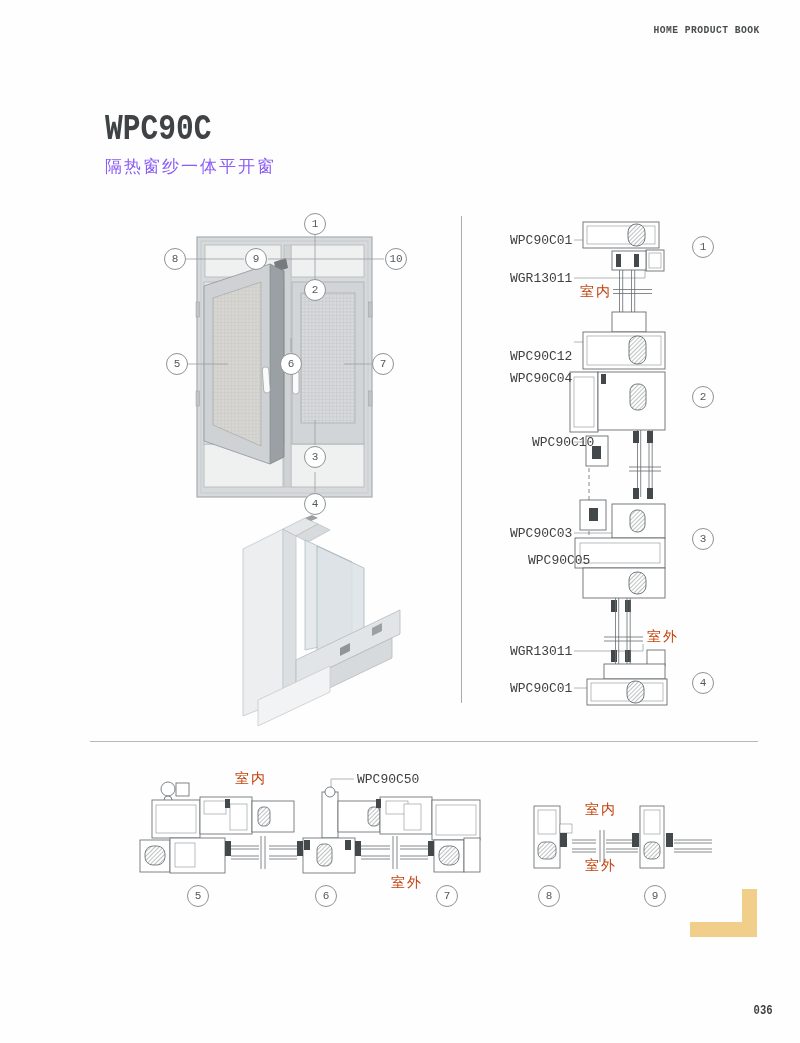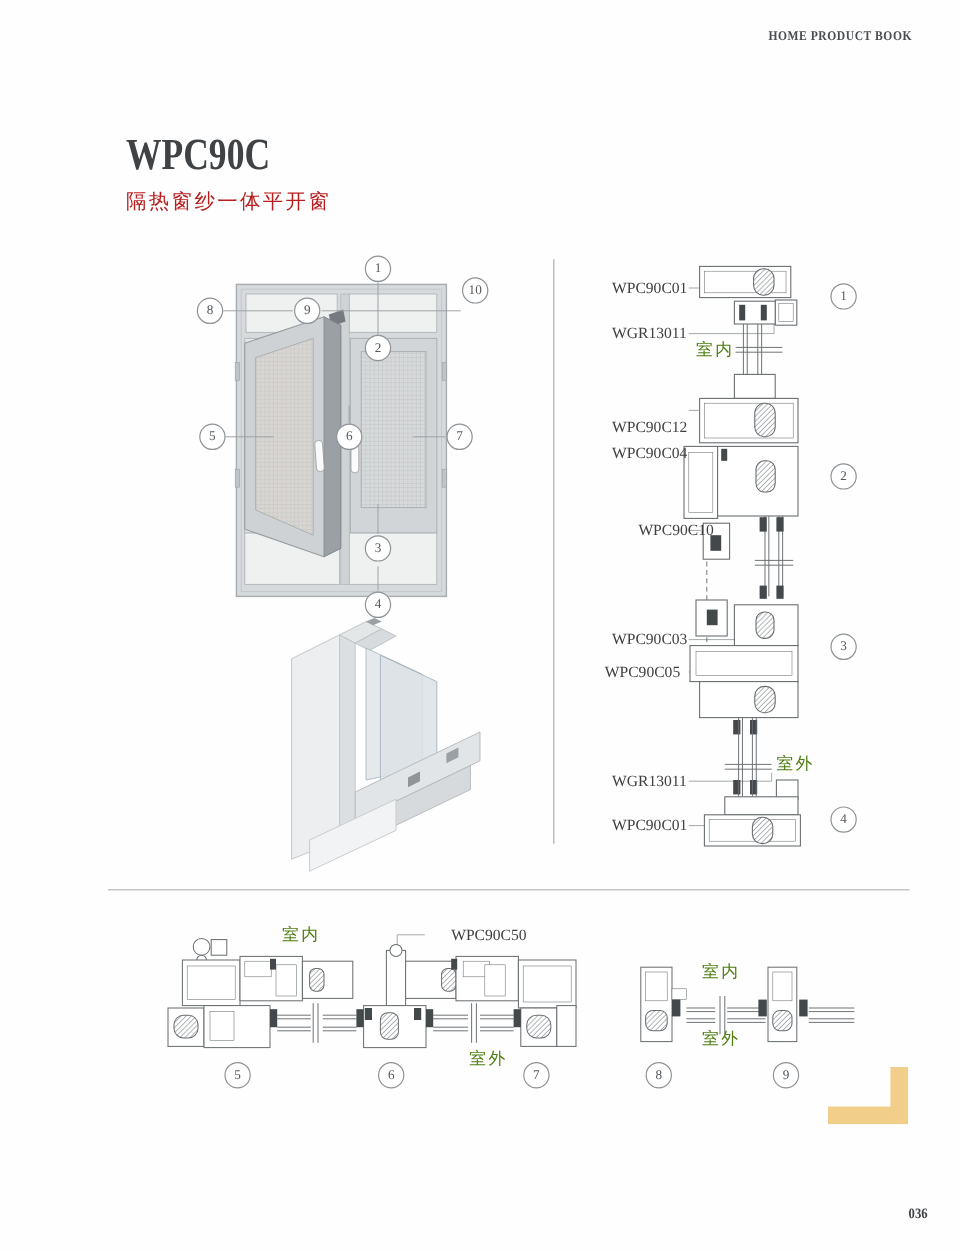--- a/index.html
+++ b/index.html
@@ -1,31 +1,31 @@
 <!DOCTYPE html>
 <html><head>
 <meta charset="utf-8">
 <style>
   html,body{margin:0;padding:0;background:#fff;}
   .page{position:relative;width:800px;height:1043px;background:#fefefe;overflow:hidden;
-        font-family:Liberation Serif, serif;color:#3f4244;}
+        font-family:Liberation Mono, monospace;color:#3f4244;}
   .header-text{position:absolute;right:40px;top:24px;font-size:11px;font-weight:bold;
         color:#4a4d4f;letter-spacing:.5px;transform:scaleX(.88);transform-origin:right center;white-space:nowrap;}
   .title{position:absolute;left:105px;top:108px;}
   .title h1{margin:0;font-size:37px;font-weight:bold;color:#404345;letter-spacing:0;
         transform:scaleX(.8);transform-origin:left center;white-space:nowrap;}
-  .title .subtitle{margin-top:5px;font-size:17px;color:#b91c1c;letter-spacing:2px;white-space:nowrap;}
+  .title .subtitle{margin-top:5px;font-size:17px;color:#8b5cf6;letter-spacing:2px;white-space:nowrap;}
   svg.draw{position:absolute;}
   .v-divider{position:absolute;left:461px;top:216px;width:1px;height:487px;background:#a8adaf;}
   .h-divider{position:absolute;left:90px;top:741px;width:668px;height:1px;background:#b5b9bb;}
   .callout{position:absolute;width:22px;height:22px;border:1px solid #8e9397;border-radius:50%;
         background:#fff;display:flex;align-items:center;justify-content:center;
         font-size:11px;color:#54585b;transform:translate(-50%,-50%);box-sizing:border-box;}
   .part-label{position:absolute;font-size:13px;color:#404040;transform:translateY(-50%);white-space:nowrap;}
-  .cn-label{position:absolute;font-size:14px;color:#4d7c0f;letter-spacing:2px;
+  .cn-label{position:absolute;font-size:14px;color:#c2410c;letter-spacing:2px;
         transform:translate(-50%,-50%);white-space:nowrap;}
   .corner-accent{position:absolute;left:690px;top:889px;width:67px;height:48px;background:#F2CE8B;
         clip-path:polygon(77.6% 0,100% 0,100% 100%,0 100%,0 68.8%,77.6% 68.8%);}
   .page-number{position:absolute;right:27px;top:1004px;font-size:12px;font-weight:bold;color:#3d4042;
         transform:scaleX(.88);transform-origin:right center;}
 </style>
 </head>
 <body>
 
 <div class="page">
@@ -174,21 +174,21 @@
       <rect x="627" y="681" width="17" height="22" rx="8" fill="url(#hb)"></rect>
     </g>
   </svg>
 
   <span class="part-label" style="left:510px;top:240px">WPC90C01</span>
   <span class="part-label" style="left:510px;top:278px">WGR13011</span>
   <span class="part-label" style="left:510px;top:356px">WPC90C12</span>
   <span class="part-label" style="left:510px;top:378px">WPC90C04</span>
   <span class="part-label" style="left:532px;top:442px">WPC90C10</span>
   <span class="part-label" style="left:510px;top:533px">WPC90C03</span>
-  <span class="part-label" style="left:504px;top:560px">WPC90C05</span>
+  <span class="part-label" style="left:528px;top:560px">WPC90C05</span>
   <span class="part-label" style="left:510px;top:651px">WGR13011</span>
   <span class="part-label" style="left:510px;top:688px">WPC90C01</span>
   <span class="cn-label" style="left:596px;top:292px">室内</span>
   <span class="cn-label" style="left:663px;top:637px">室外</span>
 
   <svg class="draw" style="left:225px;top:515px" width="200" height="220" viewBox="225 515 200 220">
     <polygon points="243,549 283,529 283,700 243,716" fill="#eceeef" stroke="#c2c6c8" stroke-width="0.8"></polygon>
     <polygon points="283,529 296,536 296,692 283,700" fill="#dcdfe1" stroke="#c2c6c8" stroke-width="0.8"></polygon>
     <polygon points="283,529 305,518 318,524 296,536" fill="#e4e7e8" stroke="#b9bdbf" stroke-width="0.7"></polygon>
     <polygon points="296,536 318,524 330,530 308,542" fill="#d8dbdd" stroke="#b9bdbf" stroke-width="0.7"></polygon>
@@ -254,21 +254,21 @@
       <rect x="225" y="841" width="6" height="15"></rect>
         <rect x="297" y="841" width="6" height="15"></rect>
       <rect x="304" y="840" width="6" height="10"></rect>
         <rect x="345" y="840" width="6" height="10"></rect>
       <rect x="355" y="841" width="6" height="15"></rect>
         <rect x="428" y="841" width="6" height="15"></rect>
     </g>
   </svg>
 
   <span class="cn-label" style="left:251px;top:779px">室内</span>
-  <span class="part-label" style="left:376px;top:779px">WPC90C50</span>
+  <span class="part-label" style="left:357px;top:779px">WPC90C50</span>
   <span class="cn-label" style="left:407px;top:883px">室外</span>
 
   <svg class="draw" style="left:520px;top:790px" width="210" height="115" viewBox="520 790 210 115">
     <defs>
       <pattern id="hd" width="3" height="3" patternUnits="userSpaceOnUse" patternTransform="rotate(45)">
         <rect width="3" height="3" fill="#fff"></rect>
         <line x1="0" y1="0" x2="0" y2="3" stroke="#7d8386" stroke-width="1"></line>
       </pattern>
     </defs>
     <g stroke="#686d70" stroke-width="0.85" fill="#fff">
@@ -313,21 +313,21 @@
     </div>
   <div class="callout" style="left:383px;top:364px">
       <span>7</span>
     </div>
   <div class="callout" style="left:175px;top:259px">
       <span>8</span>
     </div>
   <div class="callout" style="left:256px;top:259px">
       <span>9</span>
     </div>
-  <div class="callout" style="left:396px;top:242px">
+  <div class="callout" style="left:396px;top:259px">
       <span>10</span>
     </div>
 
   <div class="callout" style="left:703px;top:247px">
       <span>1</span>
     </div>
   <div class="callout" style="left:703px;top:397px">
       <span>2</span>
     </div>
   <div class="callout" style="left:703px;top:539px">

